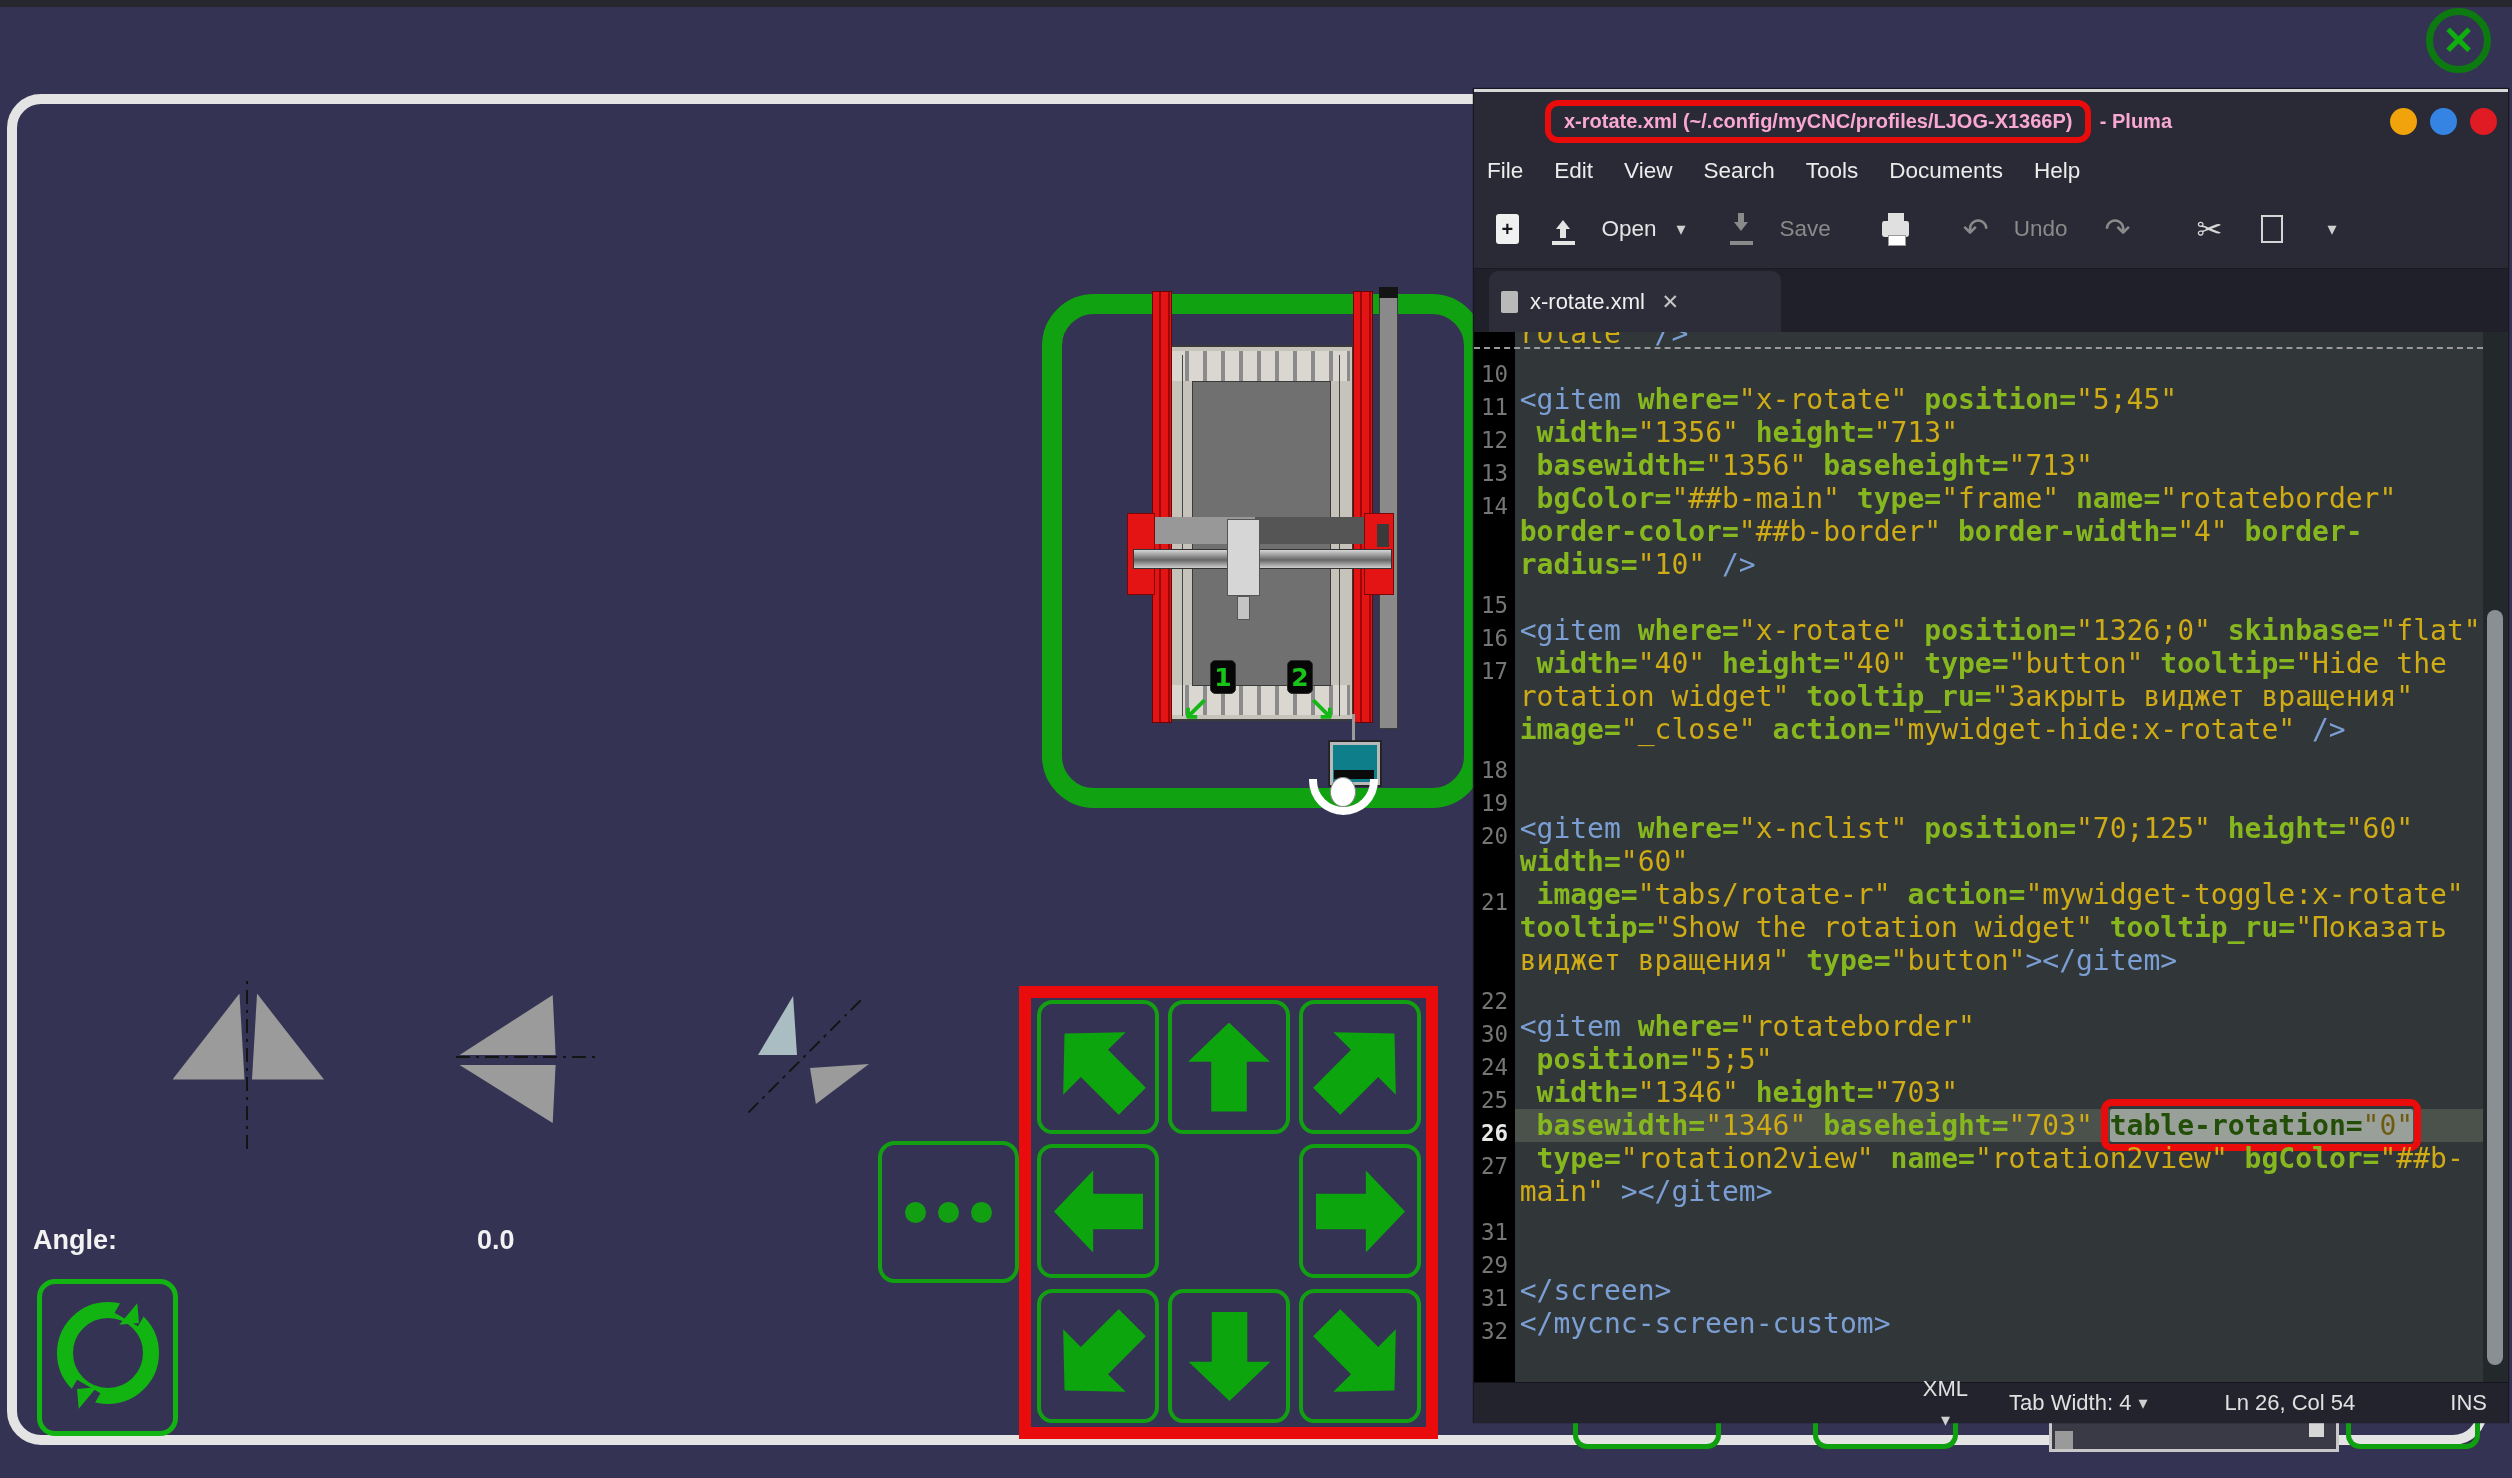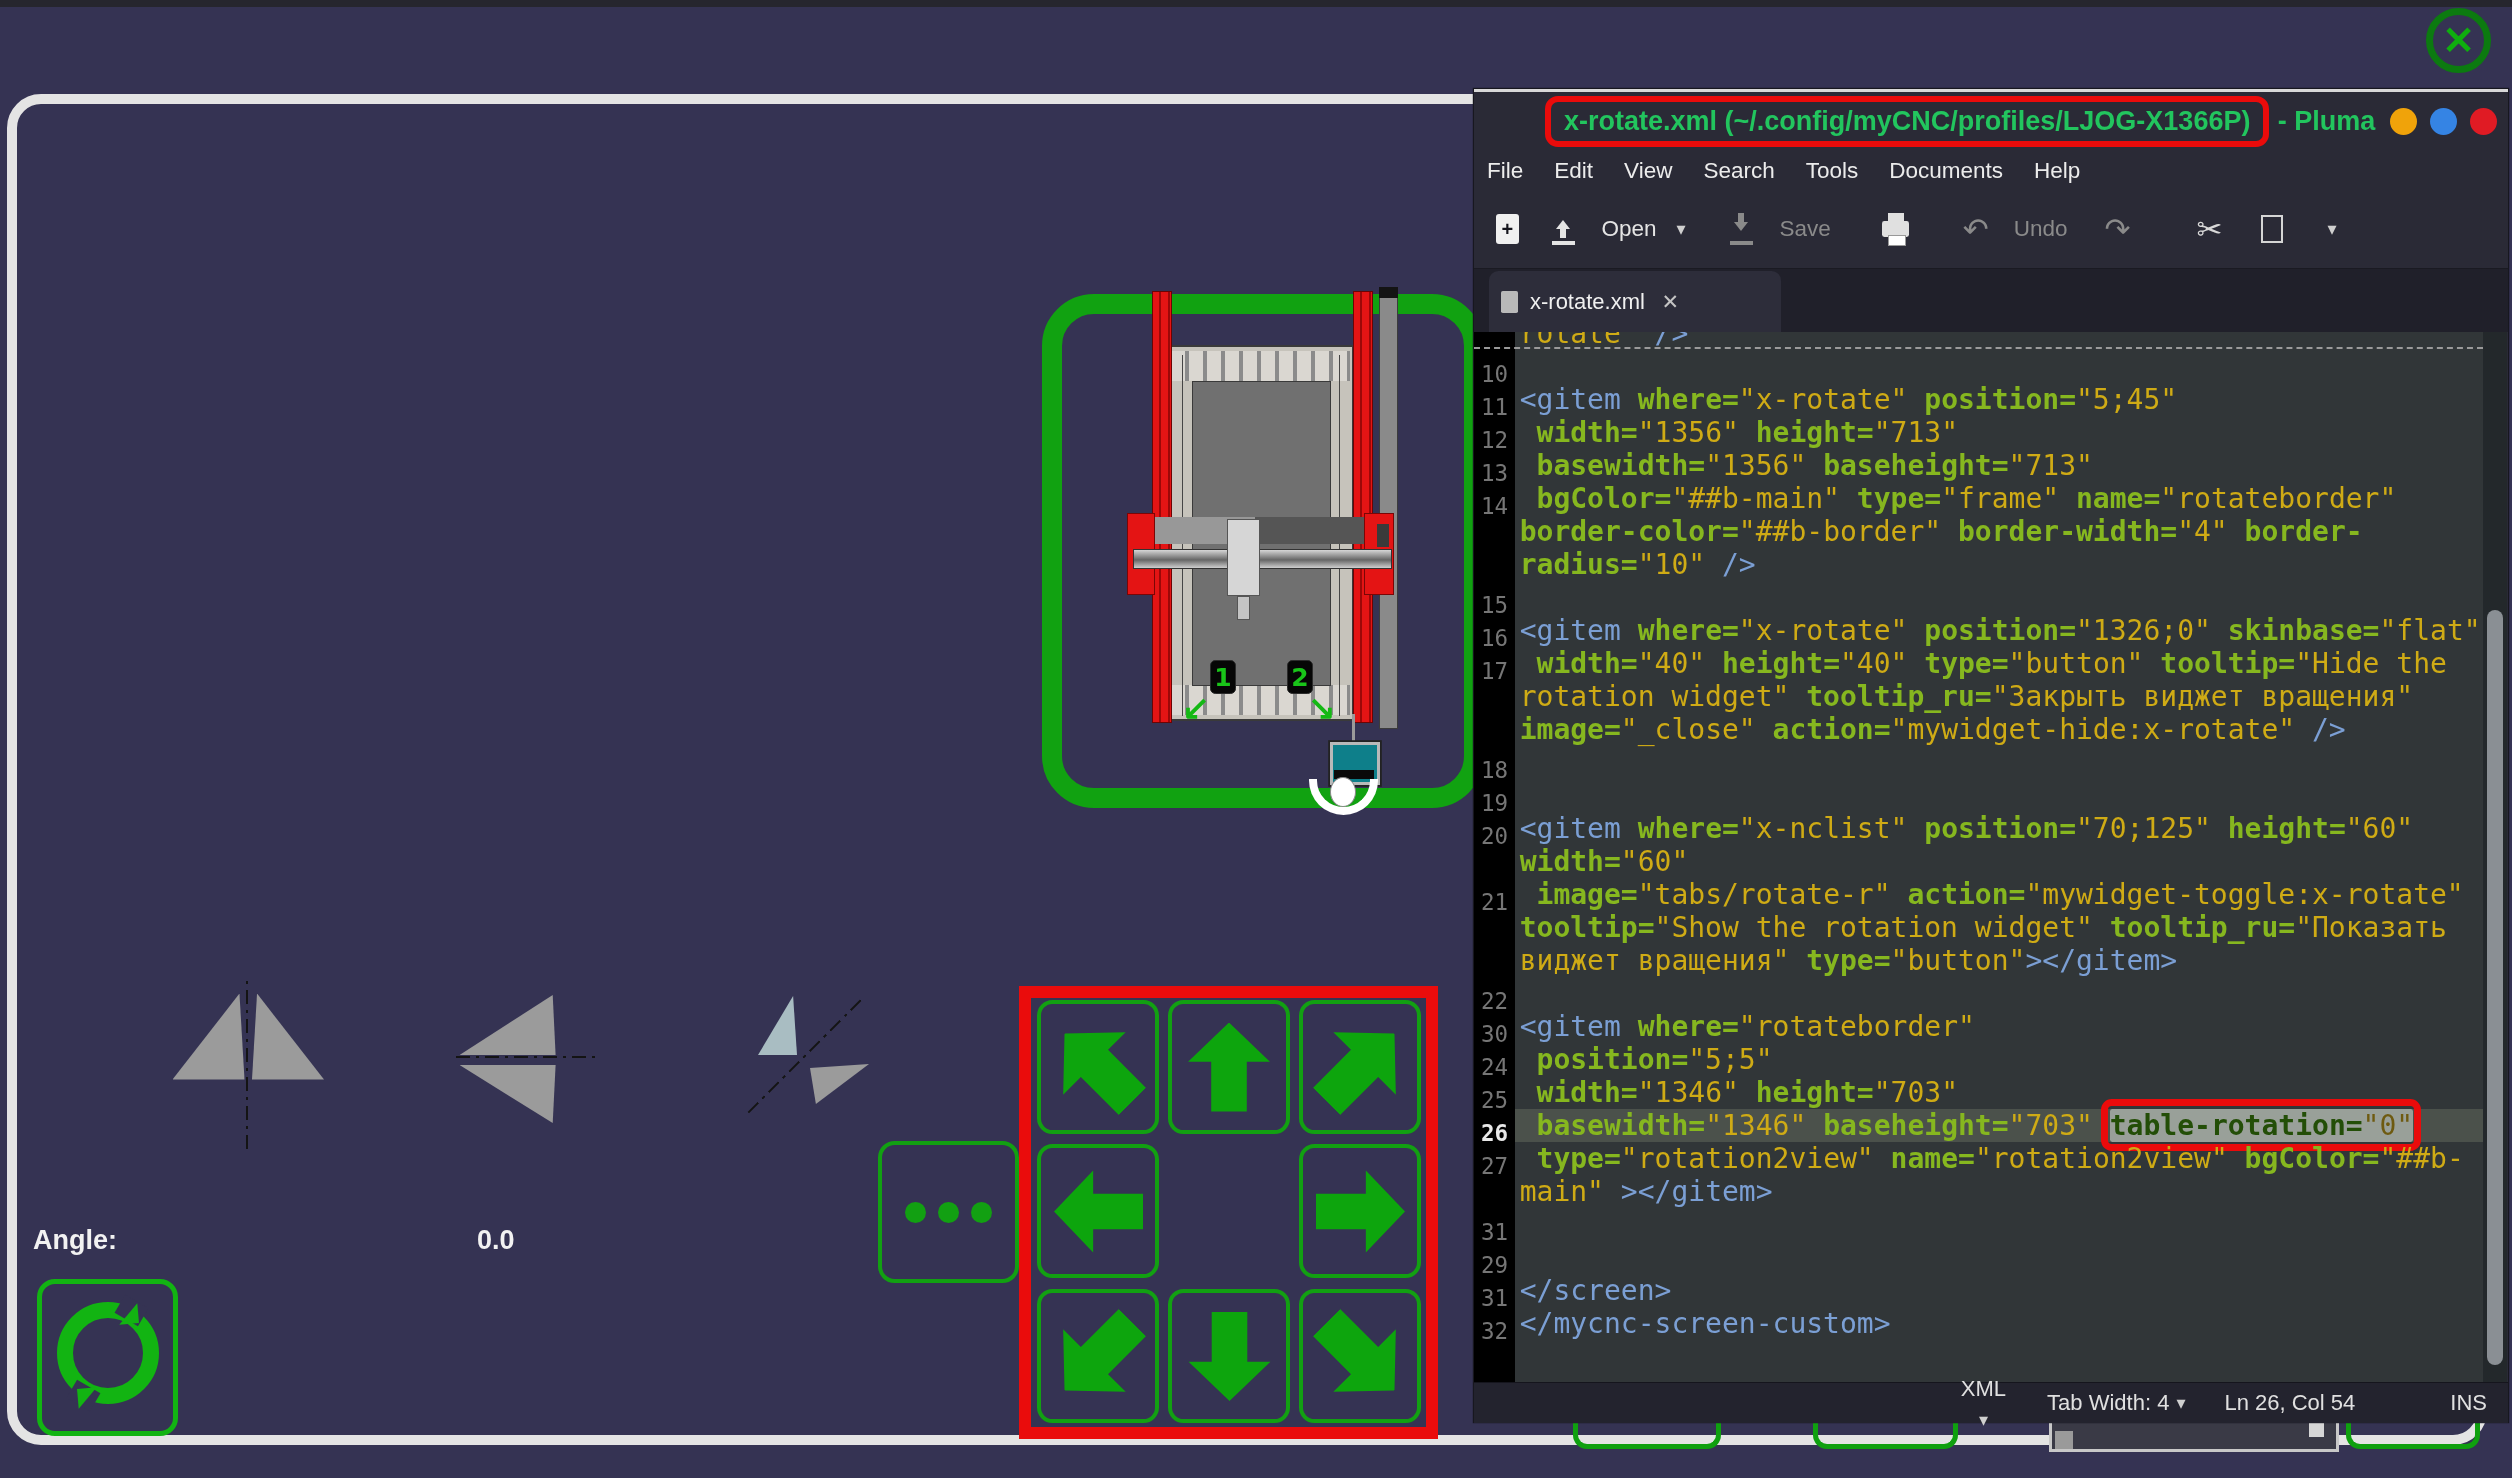--- a/index.html
+++ b/index.html
@@ -79,21 +79,21 @@
   #frag-gray-sq{left:2055px;top:1431px;width:18px;height:18px;background:#9a9a9a;}
   #frag-gray-sq2{left:2309px;top:1422px;width:15.4px;height:15.4px;background:#d6d6d6;}
 
   
   #pluma{left:1474px;top:89px;width:1034px;height:1333px;background:#2a2a36;
          box-shadow:0 0 0 1.2px #17171f;}
   #pluma-topline{left:0;top:0;width:100%;height:3px;background:#d8d8d8;}
   #titlebar{left:0;top:3px;width:100%;height:59px;display:flex;align-items:center;}
   #title-wrap{position:absolute;left:71px;top:0;height:59px;display:flex;align-items:center;}
   #title-box{border:6.5px solid #ea0b0b;border-radius:13px;padding:3.6px 13px;}
-  #title-main,#title-suffix{font-size:27px;font-weight:bold;color:#22c55e;white-space:pre;}
+  #title-main,#title-suffix{font-size:20px;font-weight:bold;color:#f9a8d4;white-space:pre;}
   #title-suffix{margin-left:8.3px;}
   #win-dots{position:absolute;right:10.7px;top:0;height:59px;display:flex;align-items:center;gap:13px;}
   .wdot{width:27px;height:27px;border-radius:50%;}
   #menubar{left:0;top:62px;width:100%;height:39px;display:flex;align-items:center;gap:31px;padding-left:13px;box-sizing:border-box;}
   .menu-item{font-size:22.5px;color:#ececec;}
   #toolbar{left:0;top:101px;width:100%;height:78px;display:flex;align-items:center;gap:20px;padding-left:15.4px;box-sizing:border-box;}
   .tbtxt{font-size:22.5px;color:#e4e4e4;}
   .dis{color:#8a8a8a !important;}
   .caret{font-size:18px;color:#cfcfcf;}
   .tico{display:flex;align-items:center;justify-content:center;font-size:31px;color:#d8d8d8;width:36px;height:41px;}
@@ -452,21 +452,21 @@
     </div>
     <div id="scrolltrack">
       <div id="scrollthumb"></div>
     </div>
 
     <div class="abs" id="statusbar">
       <div class="sb" style="margin-right:41px;flex-direction:column;">
         <span>XML</span>
         <span class="caret">▾</span>
       </div>
-      <div class="sb" style="margin-right:39px;">
+      <div class="sb" style="margin-right:77px;">
         <span>Tab Width: 4</span>
         <span class="caret">▾</span>
       </div>
       <span style="margin-right:95px;">Ln 26, Col 54</span>
       <span style="margin-right:21px;">INS</span>
     </div>
   </div>
 
   <div class="abs" id="green-close">
     <span>✕</span>

